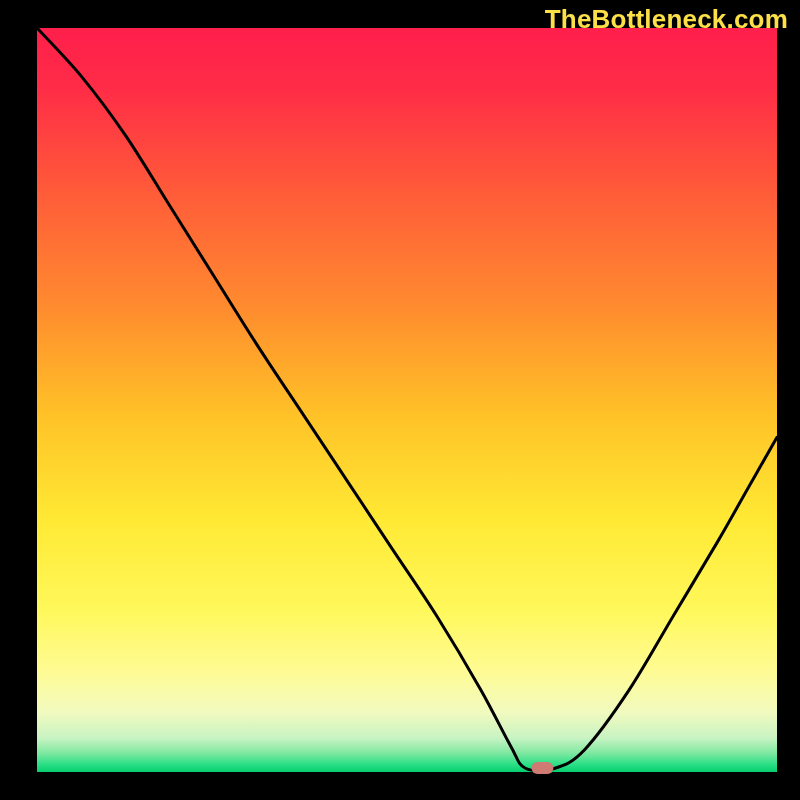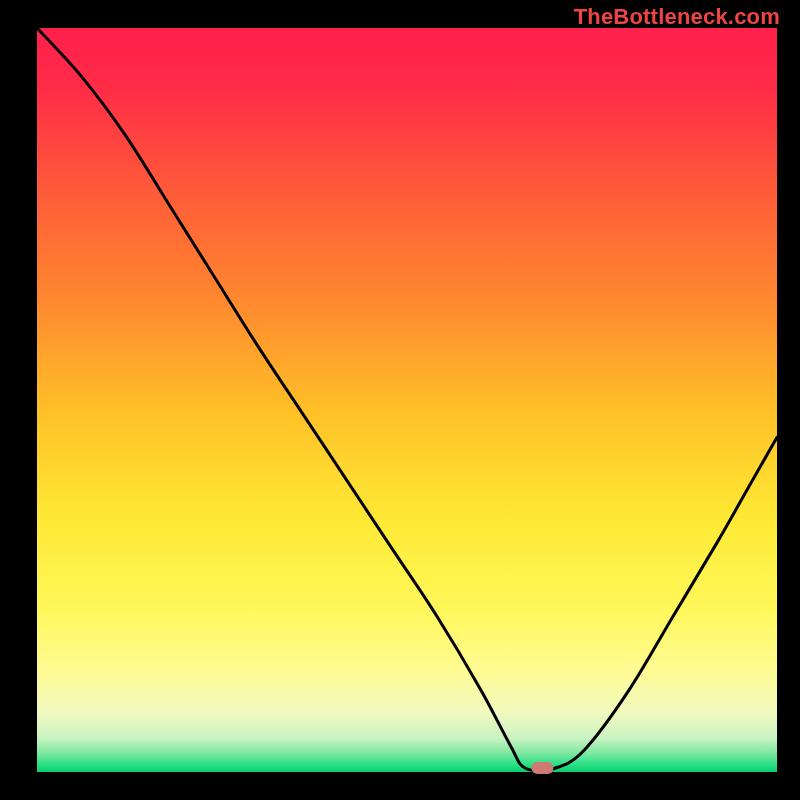--- a/index.html
+++ b/index.html
@@ -13,23 +13,23 @@
   }
   .stage {
     position: relative;
     width: 800px;
     height: 800px;
     background: #000;
   }
   .watermark {
     position: absolute;
     top: 4px;
-    right: 20px;
-    color: #ef4444;
-    font-size: 22px;
+    right: 12px;
+    color: #fde047;
+    font-size: 26px;
     font-weight: 600;
     letter-spacing: 0.2px;
     z-index: 4;
   }
   svg {
     position: absolute;
     top: 0;
     left: 0;
   }
   .curve {

